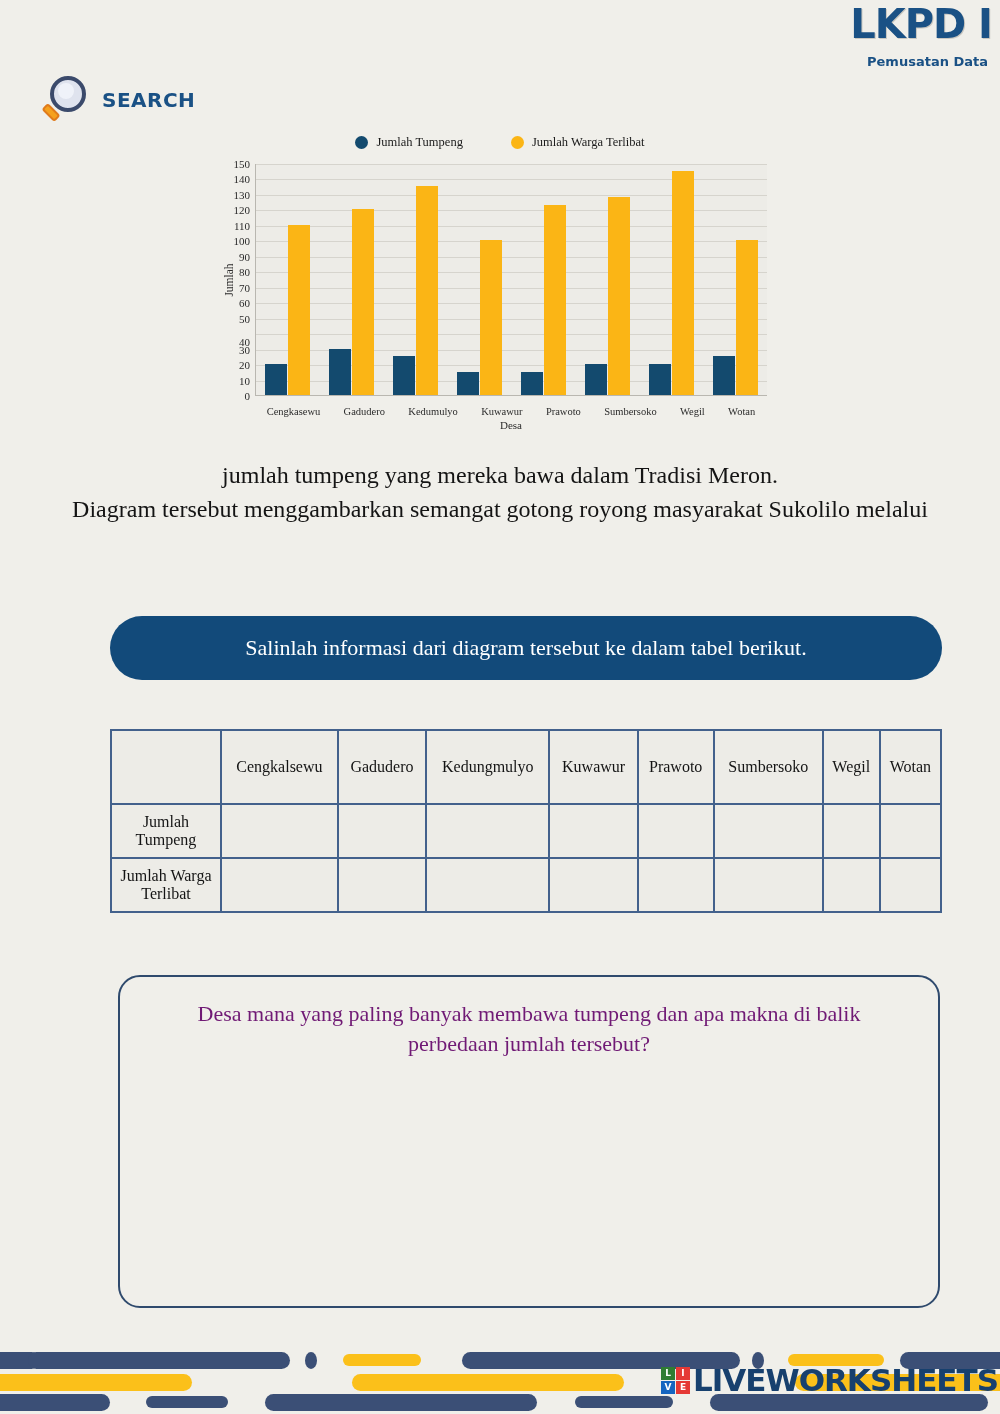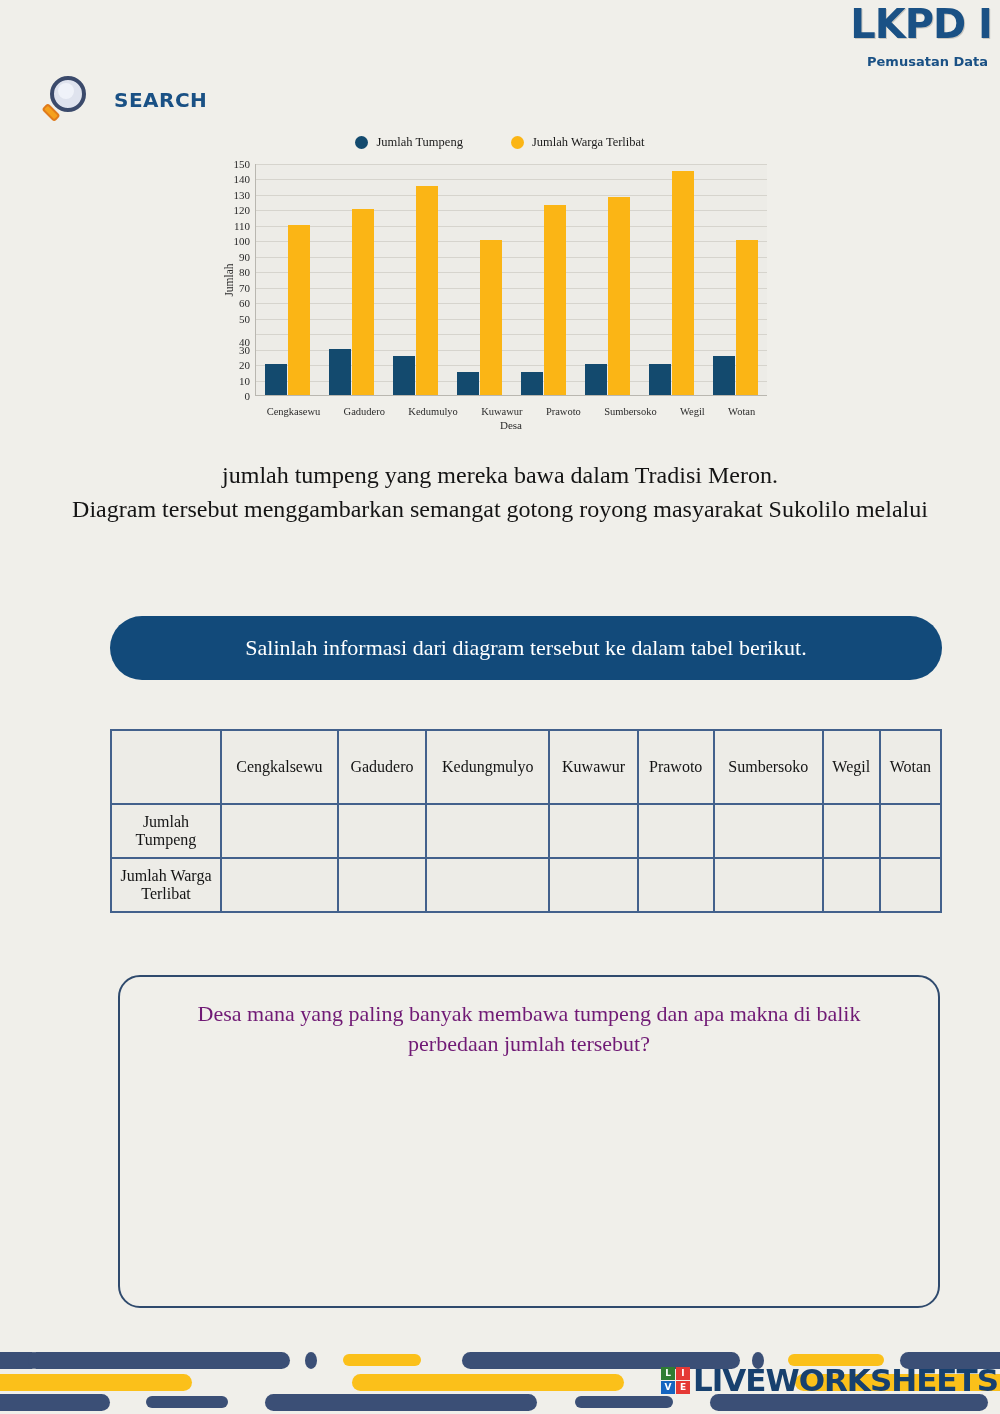--- a/index.html
+++ b/index.html
@@ -29,21 +29,21 @@
     font-family: "DejaVu Sans", sans-serif;
     font-weight: bold;
     font-size: 13px;
     color: #1a5185;
     margin-top: 10px;
     margin-right: 4px;
   }
 
   .search-block {
     position: absolute; top: 72px; left: 38px;
-    display: flex; align-items: center; gap: 20px;
+    display: flex; align-items: center; gap: 8px;
   }
   .mag { position: relative; width: 56px; height: 56px; }
   .mag-glass {
     position: absolute; left: 12px; top: 4px;
     width: 36px; height: 36px; border-radius: 50%;
     background: #dfe3ee;
     border: 4px solid #3b4a6b;
   }
   .mag-shine {
     position: absolute; left: 20px; top: 11px;

